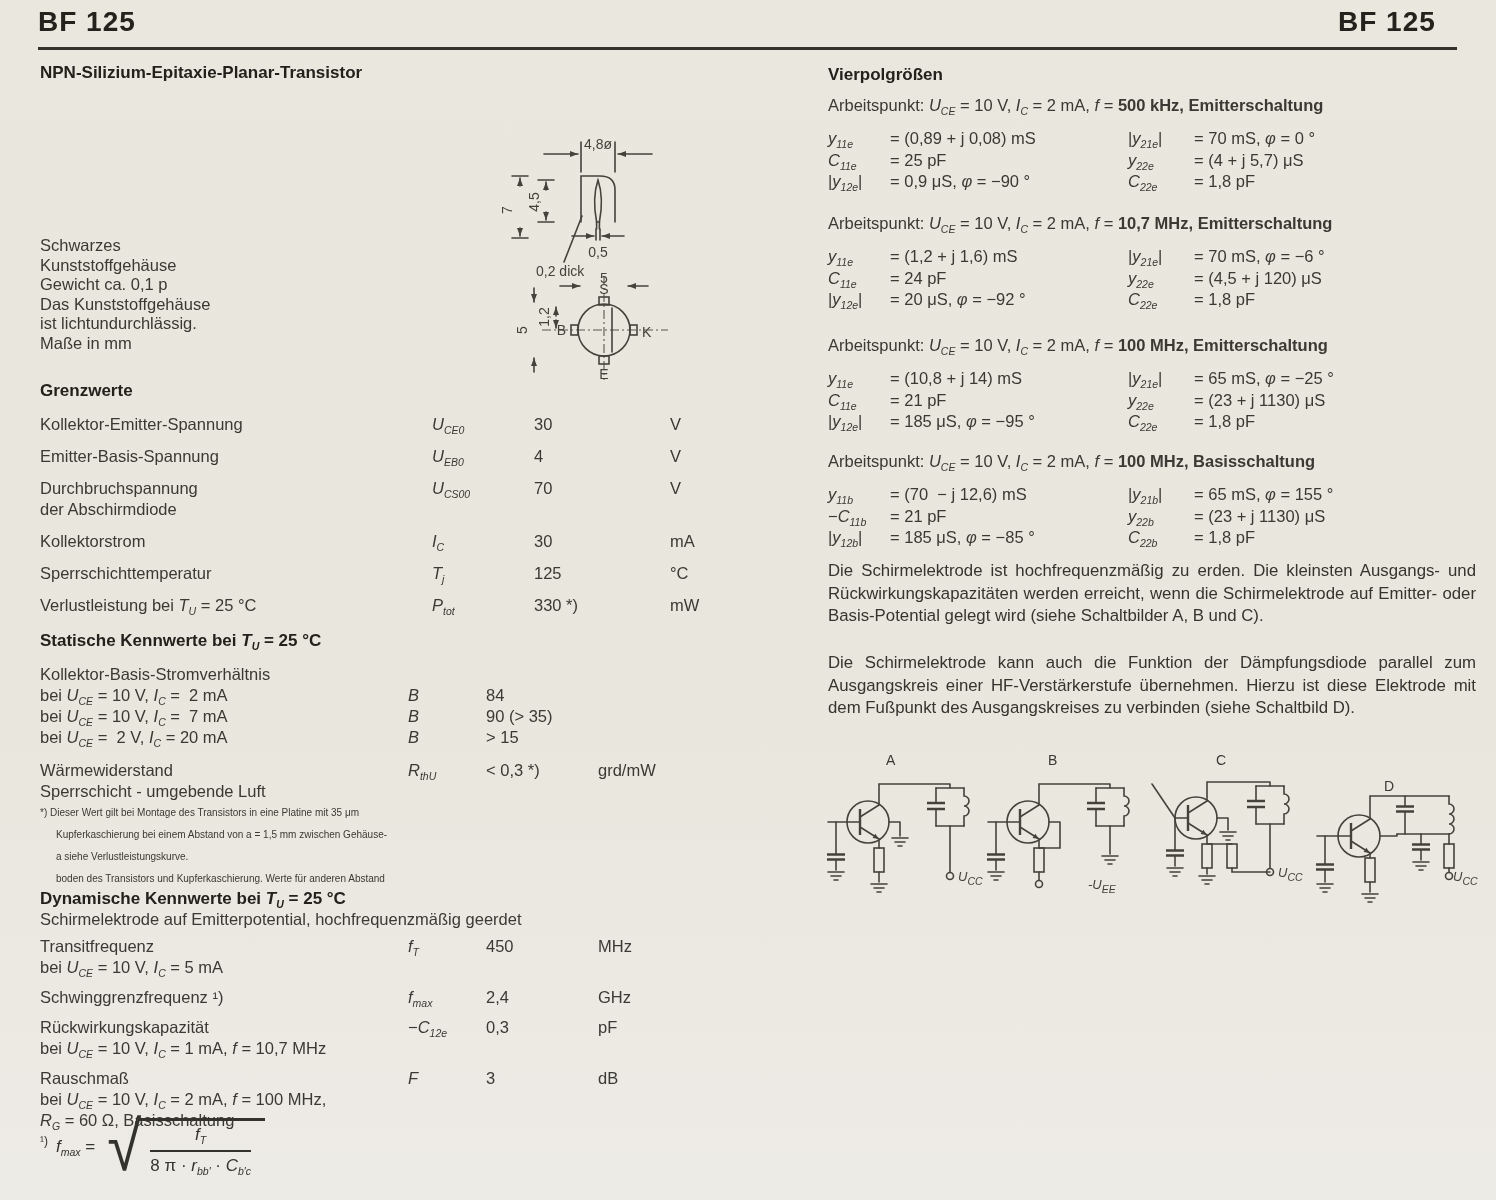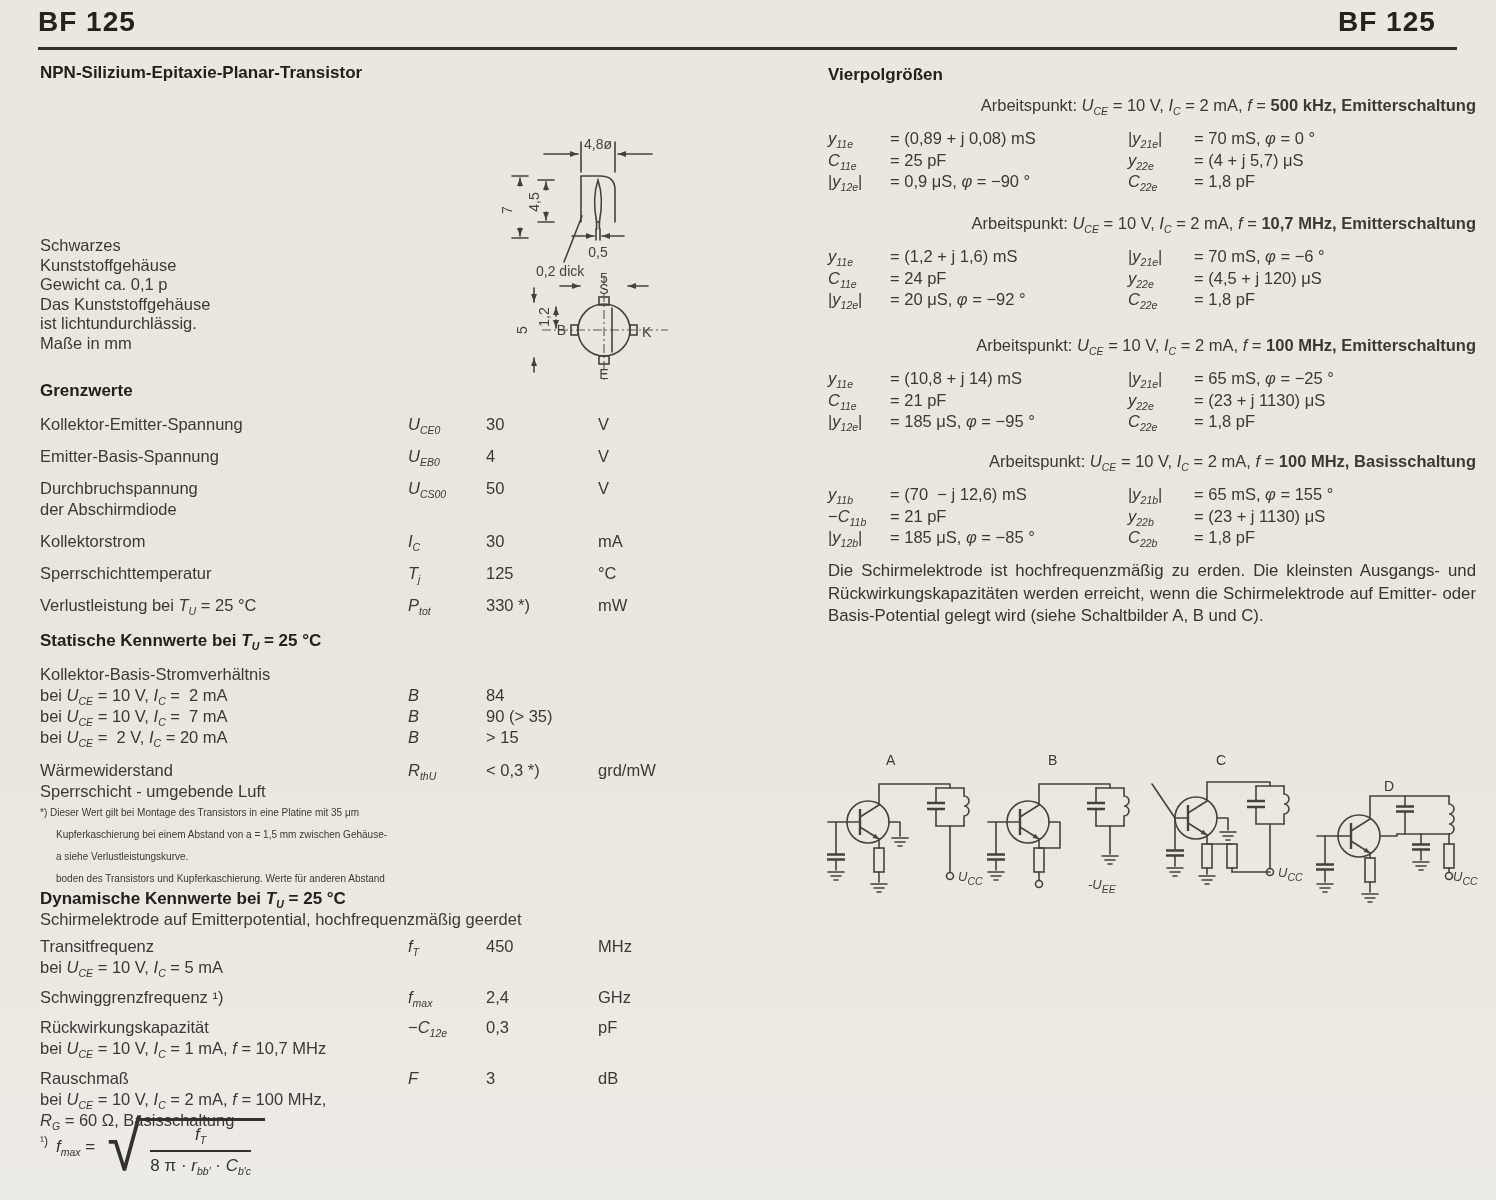--- a/index.html
+++ b/index.html
@@ -7,25 +7,25 @@
         background:linear-gradient(180deg,#eae7de 0%,#e9e6dd 55%,#edebe5 100%);
         font-family:"Liberation Sans",sans-serif;color:#3a3933;}
   #page *{box-sizing:border-box;}
   .abs{position:absolute;}
   .title{font-size:28px;font-weight:bold;color:#23221d;letter-spacing:1px;}
   .rule{position:absolute;left:38px;top:47px;width:1419px;height:3px;background:#33322c;}
   .sec-h{font-size:17px;font-weight:bold;color:#22211c;line-height:21px;}
   .body{font-size:16.5px;line-height:21px;color:#3a3933;}
   sub{font-size:10.5px;line-height:0;}
   .grid4{display:grid;grid-template-columns:368px 78px 112px 1fr;align-items:start;}
-  .trow{margin-bottom:11px;}
+  .trow{margin-bottom:11px;gap:24px;}
   .srow{margin-bottom:0;}
   .fnote div{padding-left:16px;font-size:10px;line-height:22px;}
   .fnote div:first-child{padding-left:0;}
-  .vp-h{font-size:16.5px;line-height:22px;margin-bottom:12px;white-space:nowrap;text-align:right;}
+  .vp-h{font-size:16.5px;line-height:22px;margin-bottom:12px;white-space:nowrap;}
   .vp-row{display:grid;grid-template-columns:62px 238px 66px 1fr;font-size:16.5px;line-height:21.5px;}
   .jpara{font-size:16.8px;line-height:22.5px;text-align:justify;color:#35342e;}
   .formula{display:flex;align-items:center;font-size:17px;color:#35342e;}
   .fref{font-size:12px;align-self:flex-start;padding-top:16px;margin-right:8px;}
   .sqrt{font-size:62px;font-weight:300;line-height:0.78;margin:0 -5px 0 12px;transform:scaleY(1.12);color:#33322c;}
   .frac{display:inline-block;border-top:3px solid #33322c;text-align:center;padding:4px 14px 0 14px;}
   .fnum{display:block;border-bottom:2px solid #33322c;padding:0 0 5px;}
   .fden{display:block;padding-top:4px;}
   svg .ln{stroke:#44433b;stroke-width:1.6;fill:none;stroke-linecap:round;}
   svg .lnth{stroke:#44433b;stroke-width:2.4;fill:none;}
@@ -127,21 +127,21 @@
       </div>
       <div class="grid4 trow">
         <div>Emitter-Basis-Spannung</div>
         <div><i>U<sub>EB0</sub></i></div>
         <div>4</div>
         <div>V</div>
       </div>
       <div class="grid4 trow">
         <div>Durchbruchspannung<br>der Abschirmdiode</div>
         <div><i>U<sub>CS00</sub></i></div>
-        <div>50</div>
+        <div>70</div>
         <div>V</div>
       </div>
       <div class="grid4 trow">
         <div>Kollektorstrom</div>
         <div><i>I<sub>C</sub></i></div>
         <div>30</div>
         <div>mA</div>
       </div>
       <div class="grid4 trow">
         <div>Sperrschichttemperatur</div>
@@ -334,20 +334,21 @@
     </div>
     <div class="vp-row">
       <div>|<i>y<sub>12b</sub></i>|</div>
       <div>= 185 μS, <i>φ</i> = −85 °</div>
       <div><i>C<sub>22b</sub></i></div>
       <div>= 1,8 pF</div>
     </div>
   </div>
 
   <div class="abs jpara" style="left:828px;top:560px;width:648px">Die Schirmelektrode ist hochfrequenzmäßig zu erden. Die kleinsten Ausgangs- und Rückwirkungskapazitäten werden erreicht, wenn die Schirmelektrode auf Emitter- oder Basis-Potential gelegt wird (siehe Schaltbilder A, B und C).</div>
+  <div class="abs jpara" style="left:828px;top:652px;width:648px">Die Schirmelektrode kann auch die Funktion der Dämpfungsdiode parallel zum Ausgangskreis einer HF-Verstärkerstufe übernehmen. Hierzu ist diese Elektrode mit dem Fußpunkt des Ausgangskreises zu verbinden (siehe Schaltbild D).</div>
 
   <svg class="abs" style="left:812px;top:742px" width="676" height="180" viewBox="0 0 676 180">
     <defs>
       <g id="gndS">
           <path class="ln" d="M-8,0 H8 M-5,4 H5 M-2,8 H2"></path>
         </g>
       <g id="capV">
           <path class="lnth" d="M-9,-2.5 H9 M-9,2.5 H9"></path>
         </g>
       <g id="resV">

